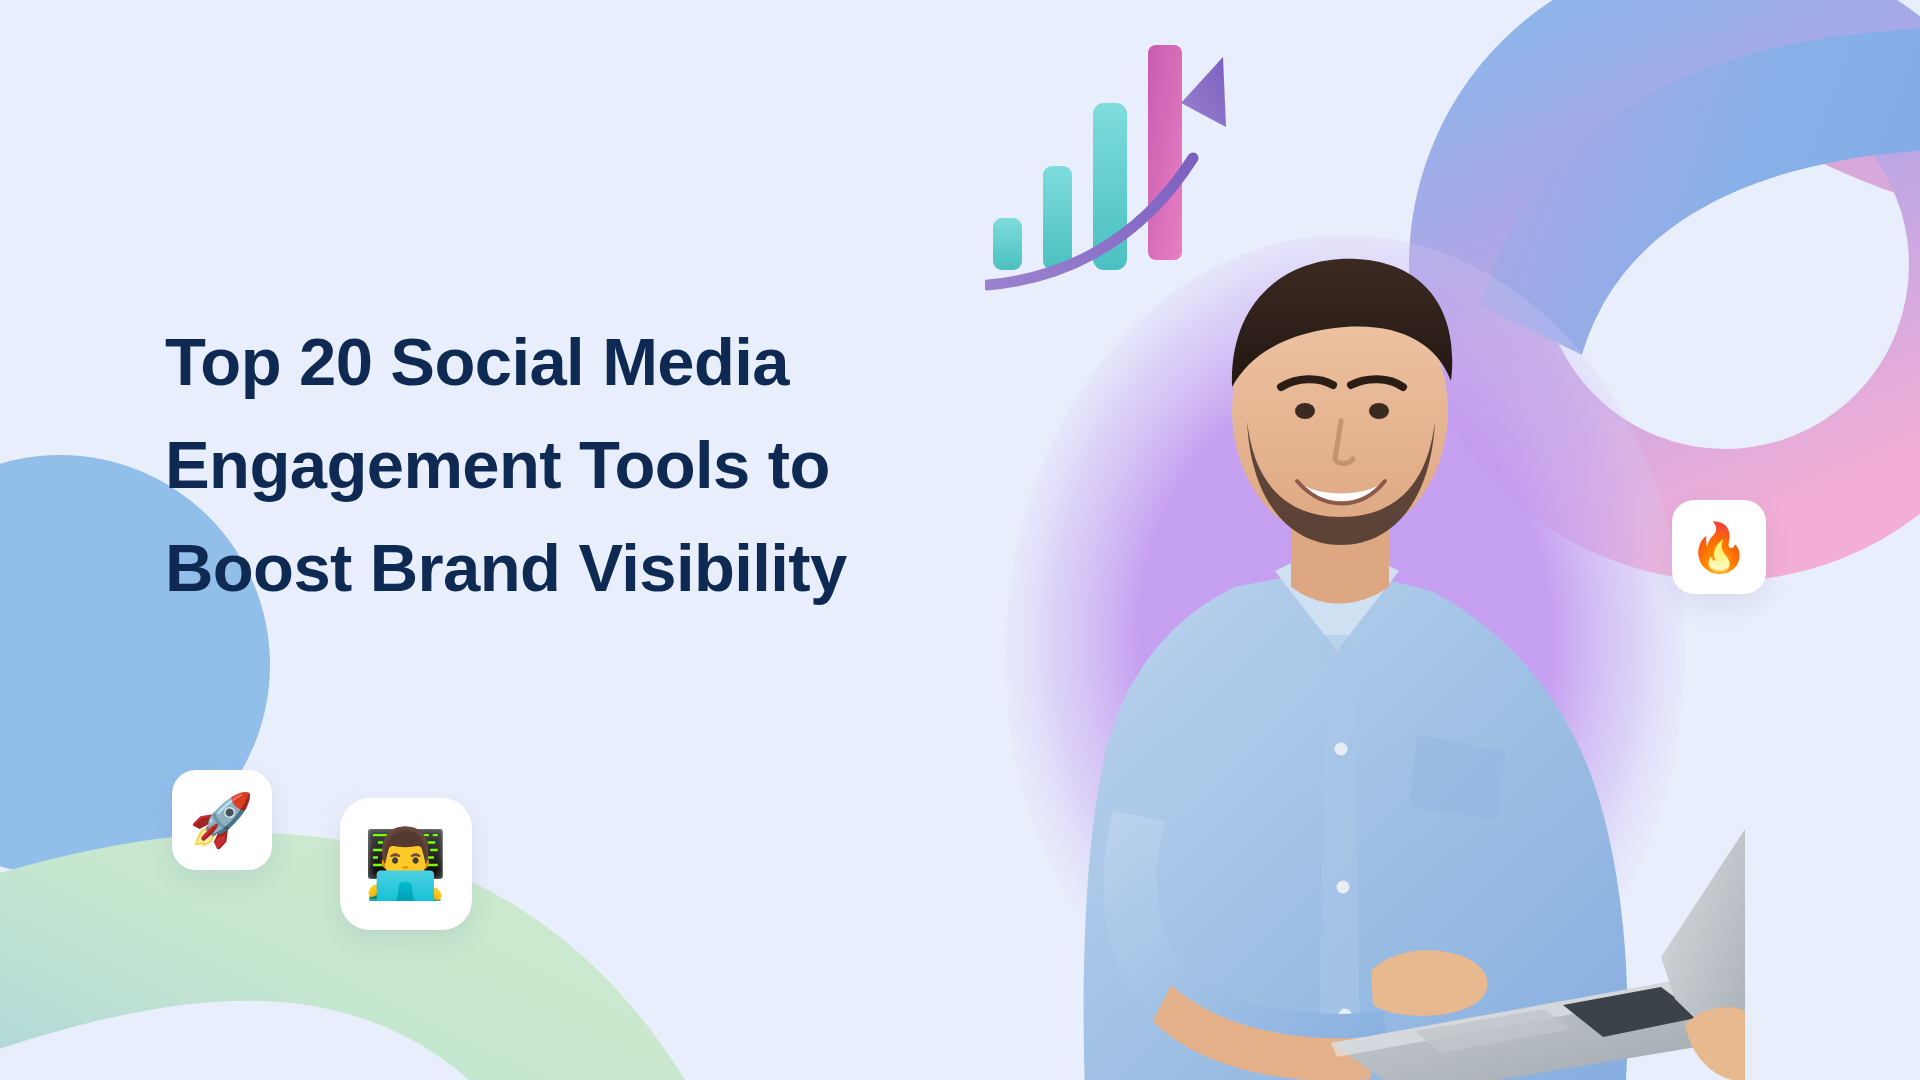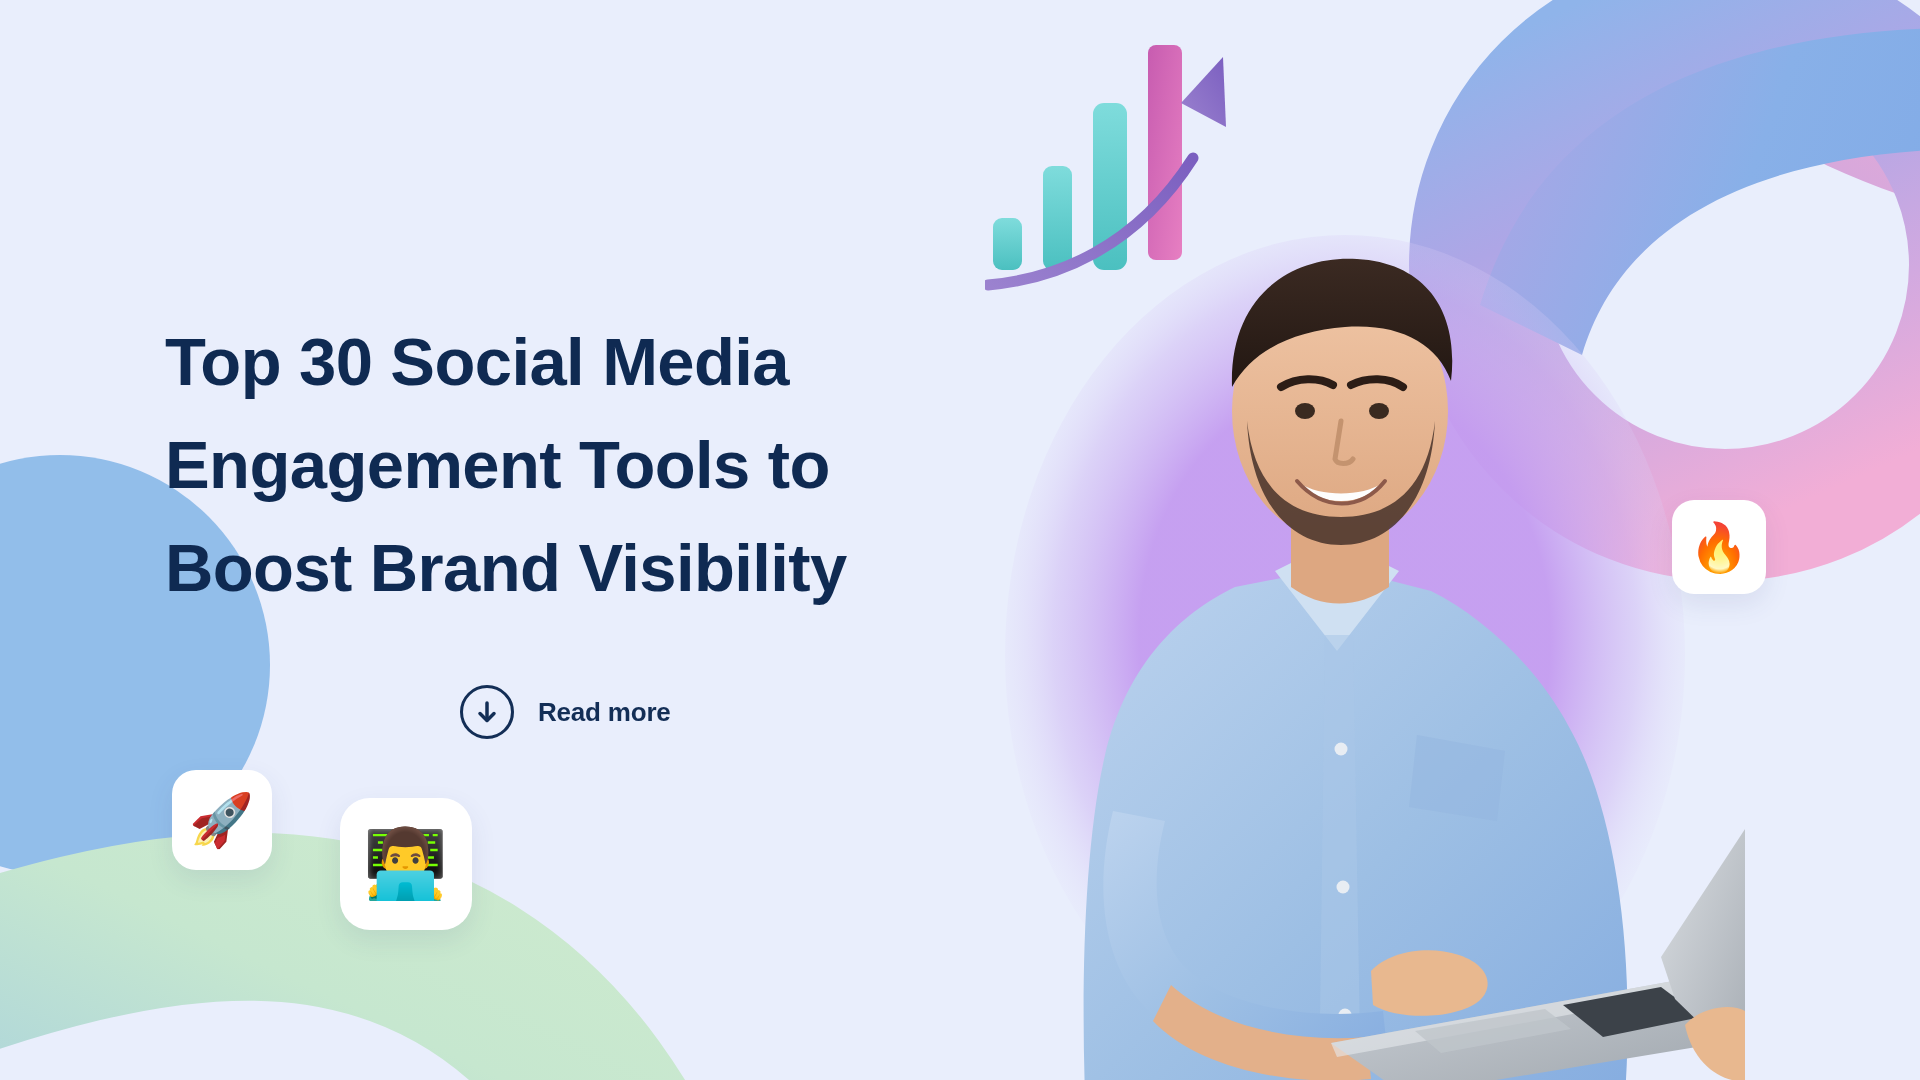--- a/index.html
+++ b/index.html
@@ -288,33 +288,24 @@
       <path d="M 676 742 L 760 614 L 760 852 L 690 784 Z" fill="url(#lidGrad)"></path>
 
       <path d="M 386 756 C 404 736, 444 730, 474 740 C 504 750, 510 772, 494 786
                C 472 804, 414 806, 388 790 Z" fill="#e8b88f"></path>
 
       <path d="M 700 810 C 716 792, 746 788, 760 796 L 760 866 C 738 868, 708 850, 700 810 Z" fill="#e8b88f"></path>
     </svg>
   </div>
 
   <div id="content">
-    <h1 id="headline">Top 30 Social Media
+    <h1 id="headline">Top 20 Social Media
 Engagement Tools to
 Boost Brand Visibility</h1>
 
-    <button id="read-more">
-      <span id="arrow-circle">
-        <svg width="26" height="26" viewBox="0 0 26 26" aria-hidden="true">
-          <line x1="13" y1="4" x2="13" y2="21" stroke="#132e56" stroke-width="3.5" stroke-linecap="round"></line>
-          <path d="M 6 14.5 L 13 21.5 L 20 14.5" fill="none" stroke="#132e56" stroke-width="3.5" stroke-linecap="round" stroke-linejoin="round"></path>
-        </svg>
-      </span>
-      <span id="read-more-label">Read more</span>
-    </button>
   </div>
 
   <div class="emoji-tile" id="tile-rocket">
     <span>🚀</span>
   </div>
   <div class="emoji-tile" id="tile-technologist">
     <span>👨‍💻</span>
   </div>
   <div class="emoji-tile" id="tile-fire">
     <span>🔥</span>

